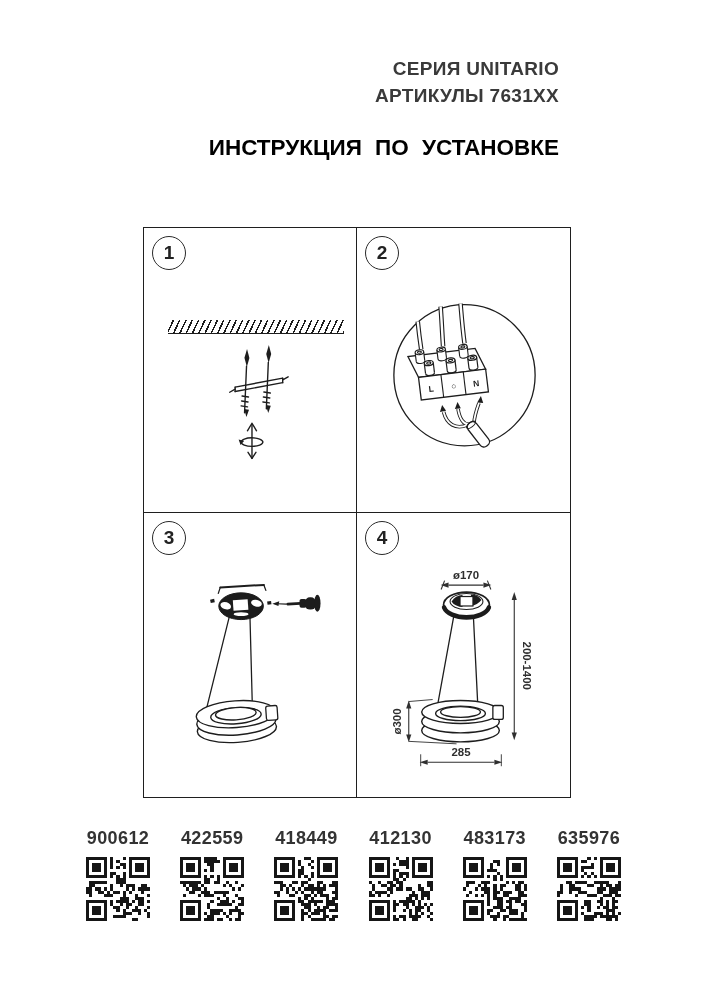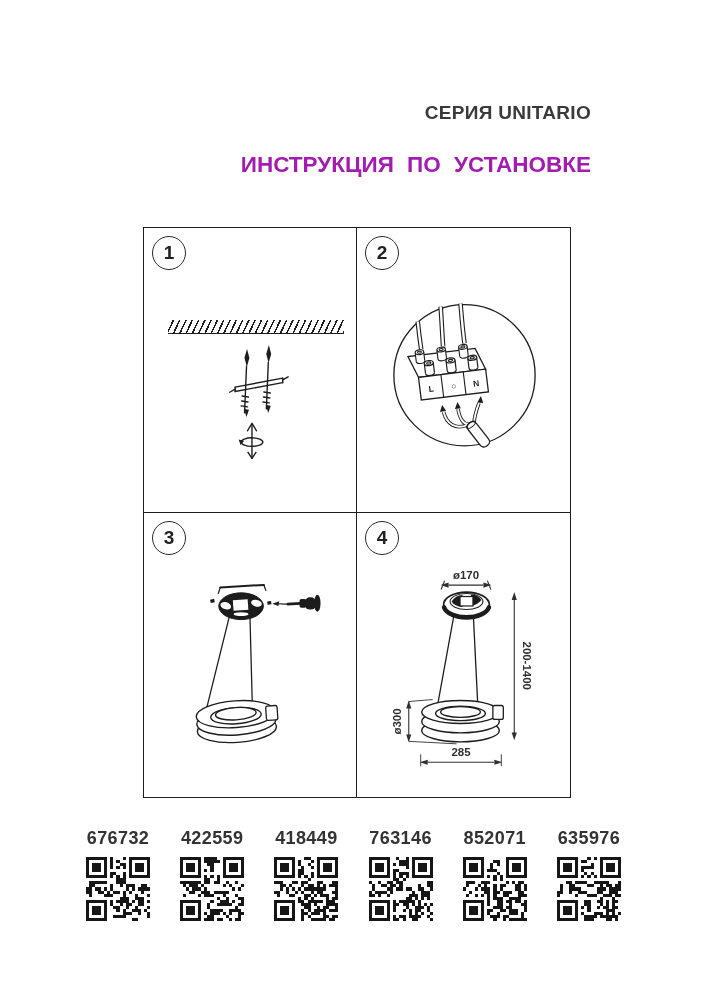--- a/index.html
+++ b/index.html
@@ -1,22 +1,22 @@
 <!DOCTYPE html>
 <html><head>
 <meta charset="utf-8">
 <style>
   html,body{margin:0;padding:0;}
   body{
     width:707px;height:1000px;background:#ffffff;position:relative;overflow:hidden;
     font-family:"Liberation Sans",sans-serif;color:#333;
   }
-  .header{position:absolute;top:55px;right:116px;text-align:right;color:#3a3a3a;margin-top:44px;}
+  .header{position:absolute;top:55px;right:148px;text-align:right;color:#3a3a3a;}
   .series-line{font-size:19px;font-weight:bold;line-height:27px;letter-spacing:.3px;}
-  .main-title{margin-top:26px;font-size:22.5px;font-weight:bold;line-height:26px;color:#a21caf;}
+  .main-title{margin-top:26px;font-size:22.5px;font-weight:bold;line-height:26px;color:#000000;}
   .main-title .l1{word-spacing:7px;}
   .grid{
     position:absolute;left:143px;top:227px;width:428px;height:571px;
     border:1.7px solid #1f1f1f;box-sizing:border-box;
     display:grid;grid-template-columns:1fr 1fr;grid-template-rows:1fr 1fr;
   }
   .cell{position:relative;box-sizing:border-box;background:#fff;}
   .cell.c1,.cell.c3{border-right:1.6px solid #1f1f1f;}
   .cell.c1,.cell.c2{border-bottom:1.6px solid #1f1f1f;}
   .step-badge{
@@ -36,20 +36,21 @@
   .qr-num{font-size:18px;font-weight:bold;color:#333;letter-spacing:.4px;margin-bottom:8px;white-space:nowrap;}
   svg.qr{width:64px;height:64px;display:block;}
   .dim-text{font-size:11.5px;font-weight:bold;fill:#2f2f2f;}
   .term-text{font-size:8.5px;font-weight:bold;fill:#1d1d1d;}
 </style>
 </head>
 <body>
 
 <div class="header">
   <div class="series-line">СЕРИЯ UNITARIO</div>
+  <div class="series-line">АРТИКУЛЫ 7631ХХ</div>
   <div class="main-title">
     <div class="l1">ИНСТРУКЦИЯ  ПО  УСТАНОВКЕ</div>
   </div>
 </div>
 
 <div class="grid">
 
   <div class="cell c1">
     <div class="step-badge">1</div>
     <div class="ceiling-hatch"></div>
@@ -277,21 +278,21 @@
       <text class="dim-text" x="109.5" y="66" text-anchor="middle">ø170</text>
       <text class="dim-text" x="167" y="153" text-anchor="middle" transform="rotate(90 167 153)">200-1400</text>
       <text class="dim-text" x="44.5" y="209" text-anchor="middle" transform="rotate(-90 44.5 209)">ø300</text>
       <text class="dim-text" x="104.5" y="243.5" text-anchor="middle">285</text>
     </svg>
   </div>
 </div>
 
 <div class="qr-row">
   <div class="qr-item">
-    <div class="qr-num">676732</div>
+    <div class="qr-num">900612</div>
     <svg class="qr" viewBox="0 0 21 21">
         <g fill="#161616" shape-rendering="crispEdges">
           <rect x="0" y="0" width="1" height="1"></rect>
           <rect x="1" y="0" width="1" height="1"></rect>
           <rect x="2" y="0" width="1" height="1"></rect>
           <rect x="3" y="0" width="1" height="1"></rect>
           <rect x="4" y="0" width="1" height="1"></rect>
           <rect x="5" y="0" width="1" height="1"></rect>
           <rect x="6" y="0" width="1" height="1"></rect>
           <rect x="8" y="0" width="1" height="1"></rect>
@@ -948,21 +949,21 @@
           <rect x="13" y="20" width="1" height="1"></rect>
           <rect x="14" y="20" width="1" height="1"></rect>
           <rect x="15" y="20" width="1" height="1"></rect>
           <rect x="16" y="20" width="1" height="1"></rect>
           <rect x="18" y="20" width="1" height="1"></rect>
           <rect x="19" y="20" width="1" height="1"></rect>
         </g>
       </svg>
   </div>
   <div class="qr-item">
-    <div class="qr-num">763146</div>
+    <div class="qr-num">412130</div>
     <svg class="qr" viewBox="0 0 21 21">
         <g fill="#161616" shape-rendering="crispEdges">
           <rect x="0" y="0" width="1" height="1"></rect>
           <rect x="1" y="0" width="1" height="1"></rect>
           <rect x="2" y="0" width="1" height="1"></rect>
           <rect x="3" y="0" width="1" height="1"></rect>
           <rect x="4" y="0" width="1" height="1"></rect>
           <rect x="5" y="0" width="1" height="1"></rect>
           <rect x="6" y="0" width="1" height="1"></rect>
           <rect x="9" y="0" width="1" height="1"></rect>
@@ -1173,21 +1174,21 @@
           <rect x="8" y="20" width="1" height="1"></rect>
           <rect x="9" y="20" width="1" height="1"></rect>
           <rect x="11" y="20" width="1" height="1"></rect>
           <rect x="14" y="20" width="1" height="1"></rect>
           <rect x="15" y="20" width="1" height="1"></rect>
           <rect x="20" y="20" width="1" height="1"></rect>
         </g>
       </svg>
   </div>
   <div class="qr-item">
-    <div class="qr-num">852071</div>
+    <div class="qr-num">483173</div>
     <svg class="qr" viewBox="0 0 21 21">
         <g fill="#161616" shape-rendering="crispEdges">
           <rect x="0" y="0" width="1" height="1"></rect>
           <rect x="1" y="0" width="1" height="1"></rect>
           <rect x="2" y="0" width="1" height="1"></rect>
           <rect x="3" y="0" width="1" height="1"></rect>
           <rect x="4" y="0" width="1" height="1"></rect>
           <rect x="5" y="0" width="1" height="1"></rect>
           <rect x="6" y="0" width="1" height="1"></rect>
           <rect x="14" y="0" width="1" height="1"></rect>

